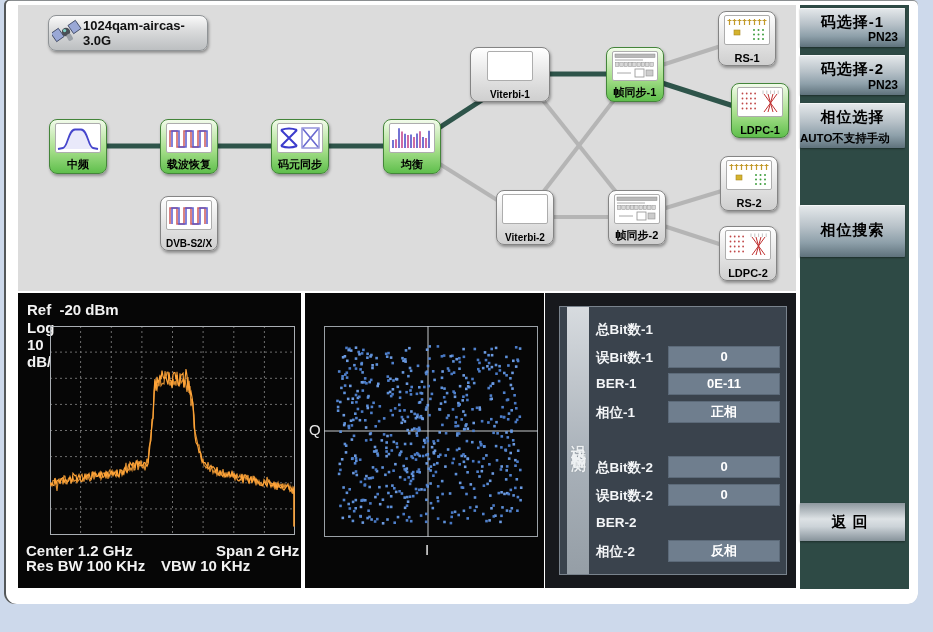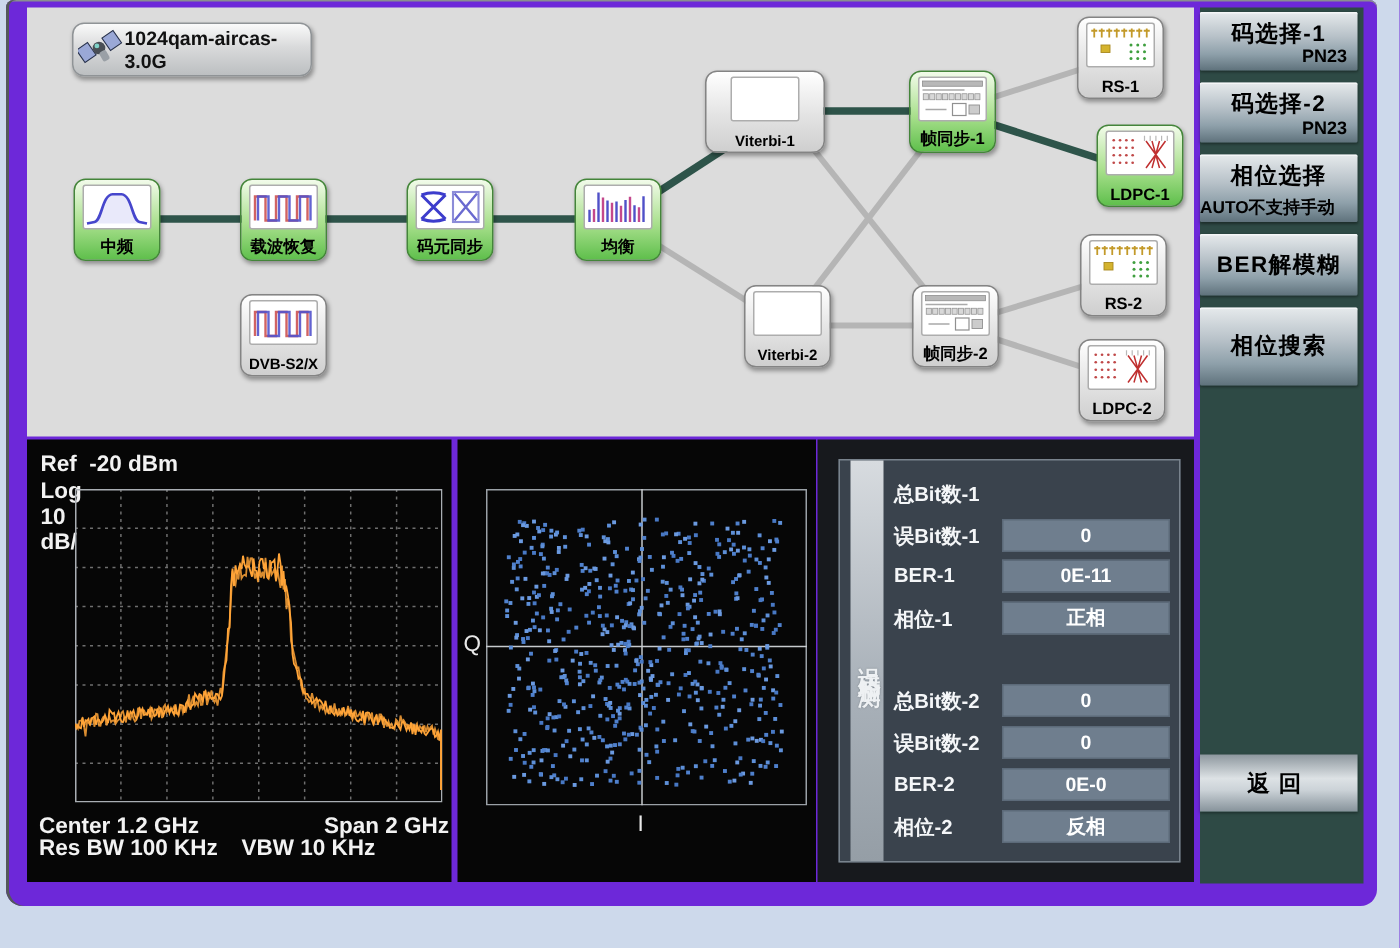--- a/index.html
+++ b/index.html
@@ -1,17 +1,17 @@
 <!DOCTYPE html>
 <html><head>
 <meta charset="utf-8">
 <style>
   html,body{margin:0;padding:0;}
   body{width:933px;height:632px;background:#cdd9eb;font-family:"Liberation Sans","DejaVu Sans",sans-serif;position:relative;overflow:hidden;}
-  .frame{position:absolute;left:4px;top:0;width:914px;height:604px;background:#6d28d9;border-radius:5px 5px 11px 11px;box-shadow:inset 2px 0 0 #54585a, inset 0 1px 0 #8a8e90;}
+  .frame{position:absolute;left:4px;top:0;width:914px;height:604px;background:#ffffff;border-radius:5px 5px 11px 11px;box-shadow:inset 2px 0 0 #54585a, inset 0 1px 0 #8a8e90;}
   .diagram{position:absolute;left:14px;top:5px;width:778px;height:286px;background:#dcdcdc;overflow:hidden;}
   .edges{position:absolute;left:0;top:0;z-index:0;}
   .sat-btn{position:absolute;left:30px;top:10px;width:158px;height:34px;z-index:3;border:1px solid #8f9396;border-radius:8px;background:linear-gradient(180deg,#fafafa,#d9dadb 45%,#bcbfc1);box-shadow:1px 2px 3px rgba(0,0,0,.35);display:flex;align-items:center;cursor:pointer;}
   .sat-btn .txt{font-size:13px;font-weight:bold;color:#111;margin-left:1px;letter-spacing:0;}
   .node{position:absolute;width:56px;height:53px;z-index:2;border-radius:8px;box-shadow:1px 2px 3px rgba(0,0,0,.35);}
   .node.green{border:1.5px solid #44853a;background:linear-gradient(180deg,#f2fbea,#a9e08d 55%,#5fbf4c);}
   .node.gray{border:1.5px solid #848484;background:linear-gradient(180deg,#ffffff,#e3e3e3 55%,#cfcfcf);}
   .plate{position:absolute;left:50%;top:3px;transform:translateX(-50%);width:44px;height:28px;background:#fff;border:1px solid #adadad;border-radius:2px;overflow:hidden;}
   .nlabel{position:absolute;left:0;bottom:1px;width:100%;text-align:center;font-size:11px;font-weight:bold;color:#000;white-space:nowrap;}
   .sidebar{position:absolute;left:796px;top:5px;width:109px;height:584px;background:#2e4a45;}
@@ -309,23 +309,20 @@
         <span class="title">码选择-1</span>
         <span class="sub right">PN23</span>
       </div>
       <div class="side-btn" style="top: 50px; height: 40px;">
         <span class="title">码选择-2</span>
         <span class="sub right">PN23</span>
       </div>
       <div class="side-btn" style="top: 98px; height: 45px;">
         <span class="title">相位选择</span>
         <span class="sub center">AUTO不支持手动</span>
-      </div>
-      <div class="side-btn single" style="top: 151px; height: 41px;">
-        <span class="title">BER解模糊</span>
       </div>
       <div class="side-btn single" style="top: 200px; height: 52px;">
         <span class="title">相位搜索</span>
       </div>
     </div>
 
   <div class="panel-black" id="spectrum">
     <span class="spec-txt" style="left:9px;top:8px;"><span>Ref</span>&nbsp;&nbsp;<span>-20 dBm</span></span>
     <span class="spec-txt" style="left:9px;top:26px;">Log</span>
     <span class="spec-txt" style="left:9px;top:43px;">10</span>
@@ -1006,21 +1003,20 @@
         <div class="ber-row" style="top: 149px;">
           <span class="lbl">总Bit数-2</span>
           <div class="val">0</div>
         </div>
         <div class="ber-row" style="top: 177px;">
           <span class="lbl">误Bit数-2</span>
           <div class="val">0</div>
         </div>
         <div class="ber-row" style="top: 205px;">
           <span class="lbl">BER-2</span>
-          <div class="val">0E-0</div>
         </div>
         <div class="ber-row" style="top: 233px;">
           <span class="lbl">相位-2</span>
           <div class="val">反相</div>
         </div>
       </div>
   </div>
 
 </div>
 

